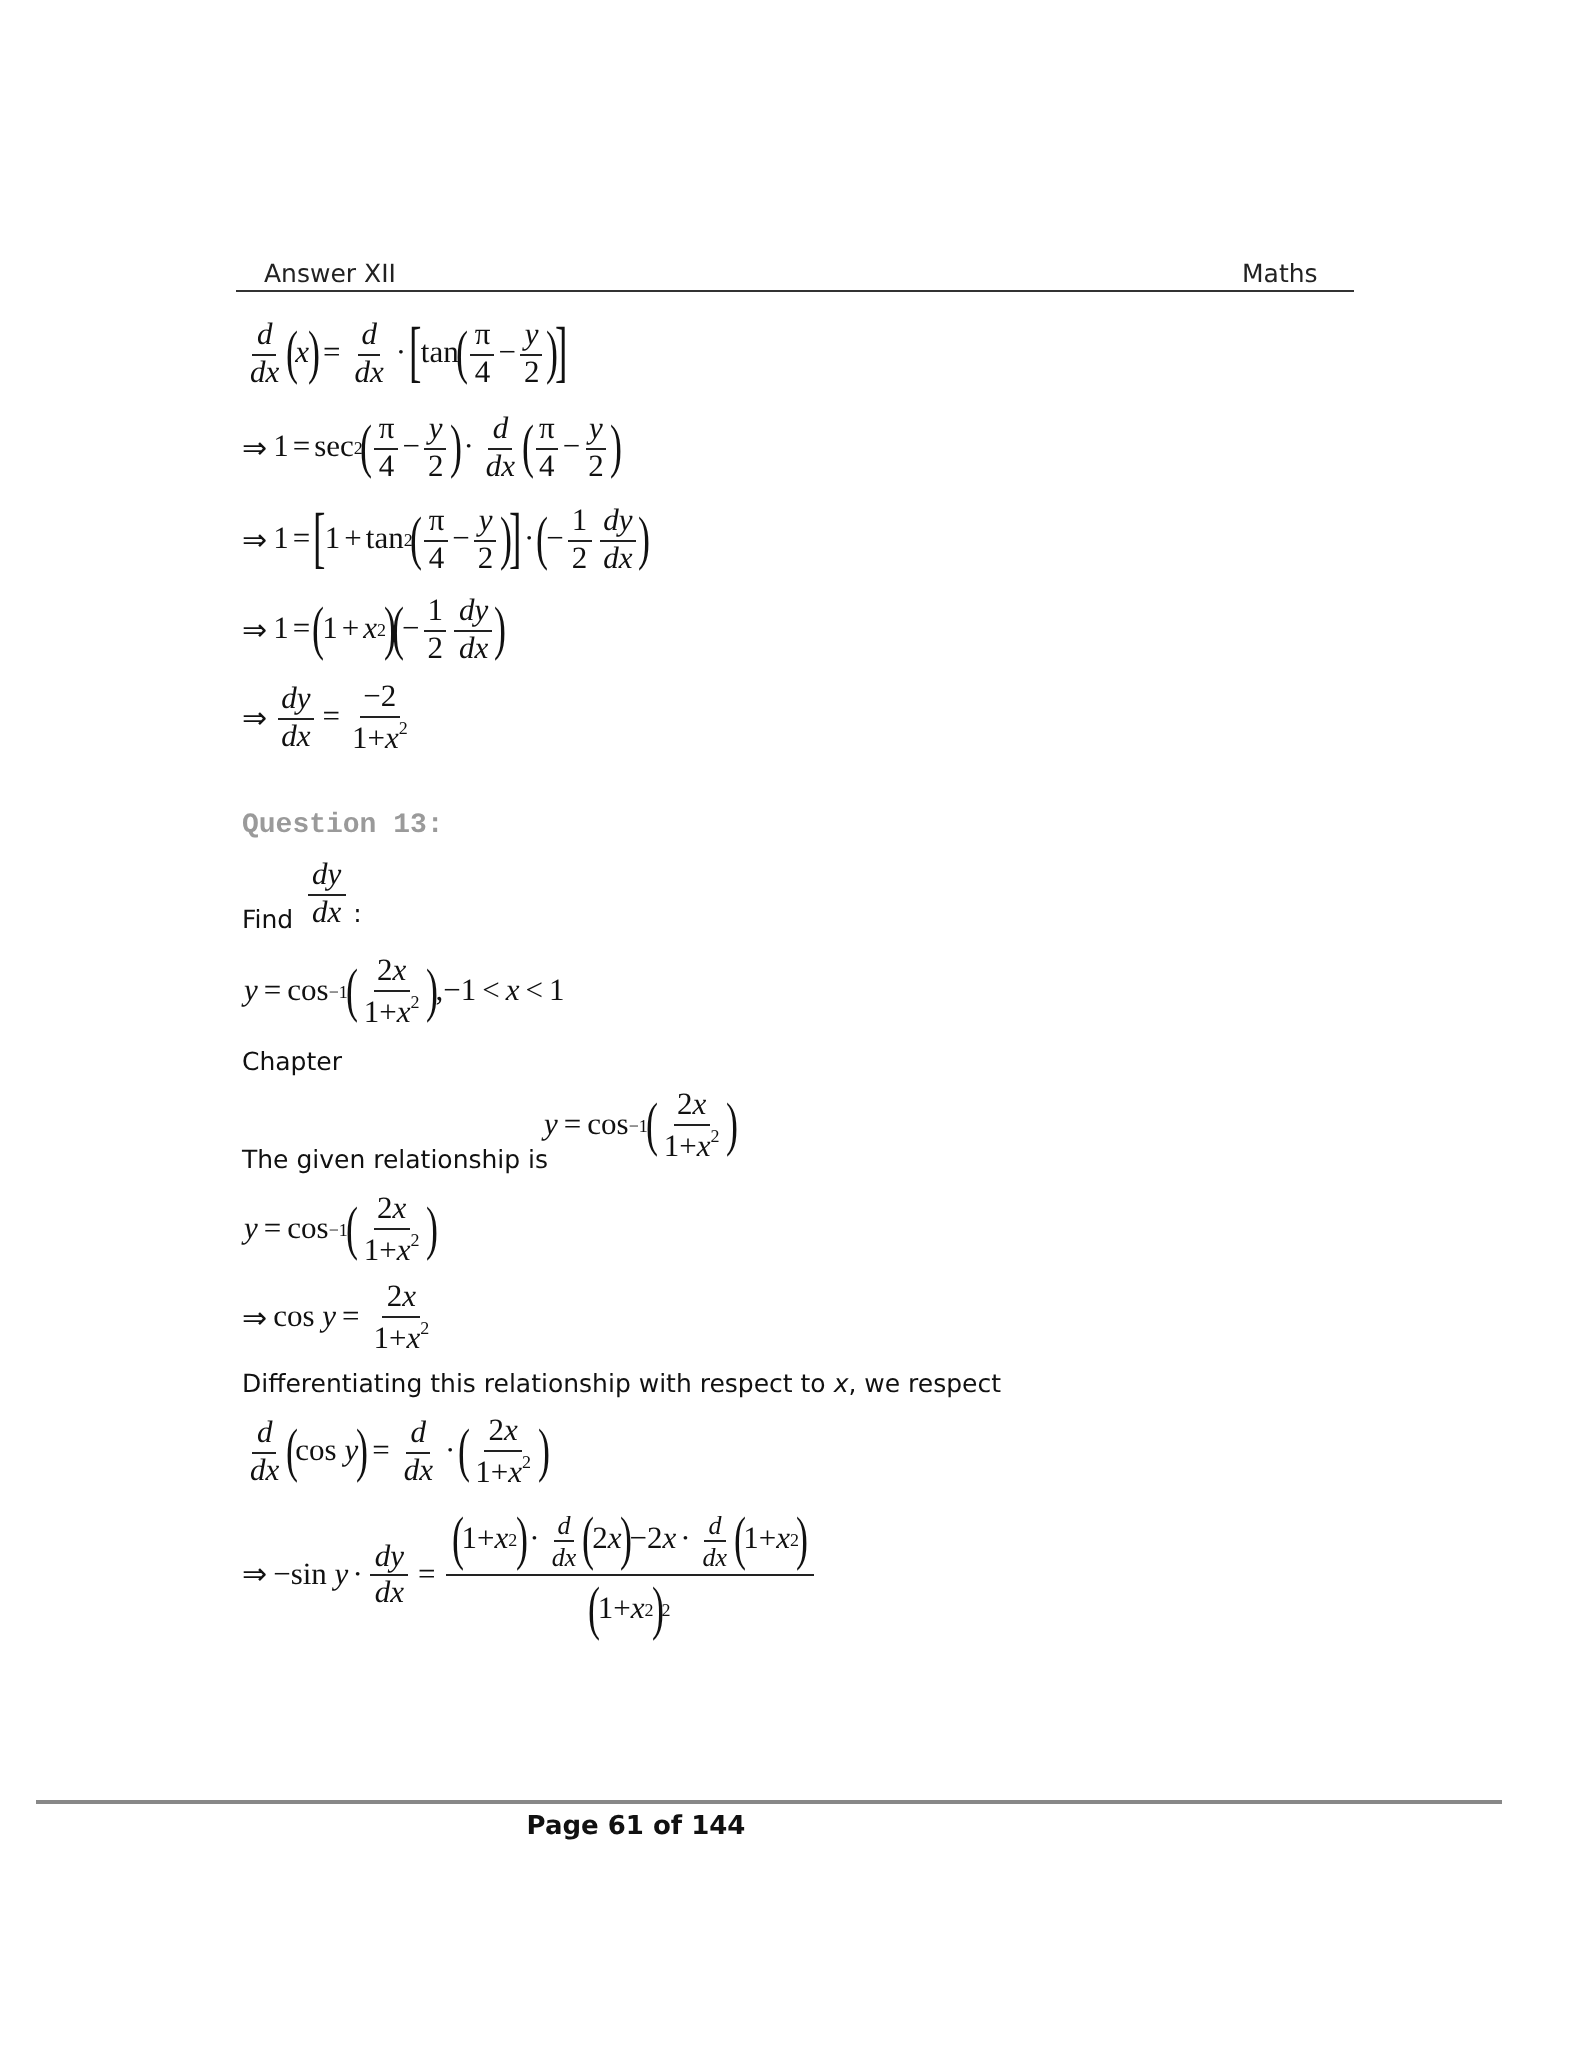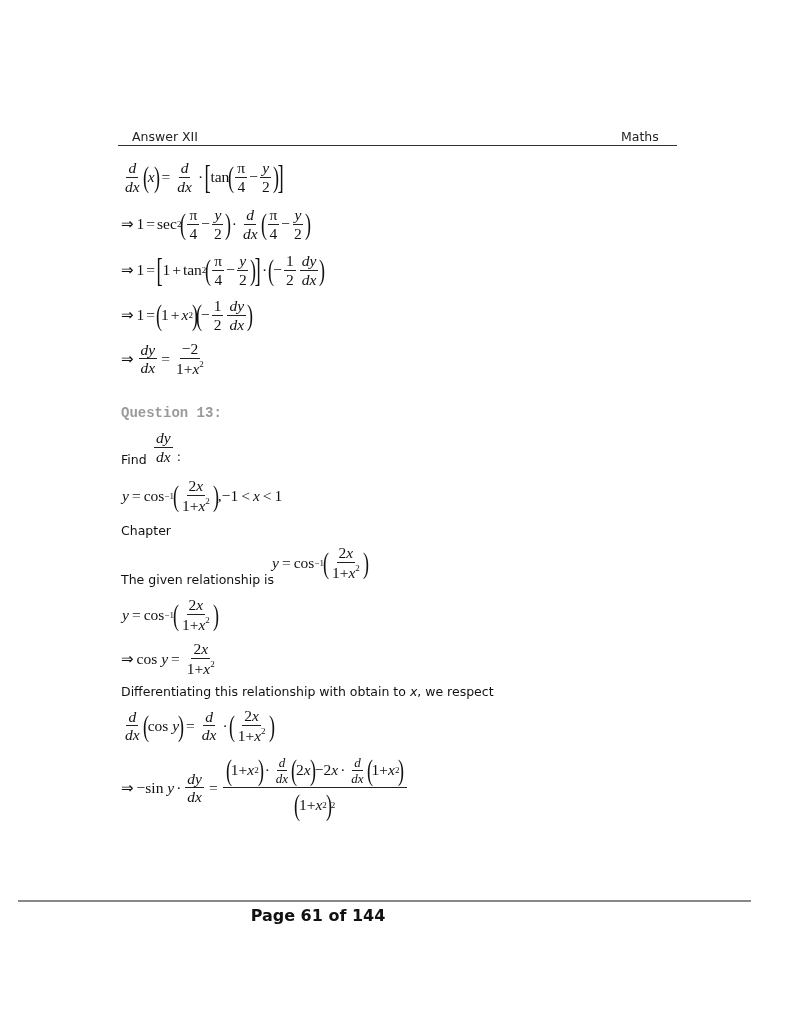--- a/index.html
+++ b/index.html
@@ -12,21 +12,21 @@
     .frac { display: inline-flex; flex-direction: column; align-items: center; vertical-align: middle; margin: 0 2px; line-height: 1; }
     .frac .num { padding: 0 2px 1px; border-bottom: 1px solid #222; }
     .frac .den { padding: 1px 2px 0; }
     .par { font-size: 30px; transform: scaleX(0.6); display: inline-block; line-height: 1; font-weight: 100; margin: 0 -3px; }
     .brk { font-size: 34px; transform: scaleX(0.55); display: inline-block; line-height: 1; margin: 0 -3px; }
     sup { font-size: 9px; vertical-align: 7px; }
     .arrow { font-size: 15px; margin-right: 3px; }
     .txt { position: absolute; font-size: 12.5px; color: #111; white-space: nowrap; }
     .qlabel { position: absolute; font-size: 14px; font-weight: bold; color: #9a9a9a; font-family: Liberation Mono, monospace; }
     .ftr-line { position: absolute; top: 900px; left: 18px; width: 733px; border-top: 2px solid #888; }
-    .ftr { position: absolute; top: 906px; left: 0; width: 636px; text-align: center; font-size: 16px; font-weight: bold; color: #111; }
+    .ftr { position: absolute; top: 906px; left: 0; width: 636px; text-align: center; font-size: 13px; font-weight: bold; color: #111; }
     .dot { margin: 0 2px; }
   </style>
 </head>
 <body>
 
 <div class="hdr">
   <span style="left:14px">Answer XII</span>
   <span style="left:503px">Maths</span>
 </div>
 <div class="hdr-line"></div>
@@ -233,21 +233,21 @@
   <span class="arrow">⇒</span>
   <span>cos</span>&nbsp;<span class="it">y</span>
   <span style="margin:0 3px">=</span>
   <span class="frac">
       <span class="num"><span>2</span><span class="it">x</span></span>
       <span class="den"><span>1</span><span>+</span><span class="it">x</span><sup>2</sup></span>
     </span>
 </div>
 
 <div class="txt" style="top:684px;left:121px;">
-  <span>Differentiating this relationship with obtain to </span><span style="font-style:italic">x</span><span>, we respect</span>
+  <span>Differentiating this relationship with respect to </span><span style="font-style:italic">x</span><span>, we respect</span>
 </div>
 
 <div class="math" style="top:708px;left:121px;">
   <span class="frac">
       <span class="num it">d</span>
       <span class="den it">dx</span>
     </span>
   <span class="par">(</span><span>cos</span>&nbsp;<span class="it">y</span><span class="par">)</span>
   <span style="margin:0 3px">=</span>
   <span class="frac">

